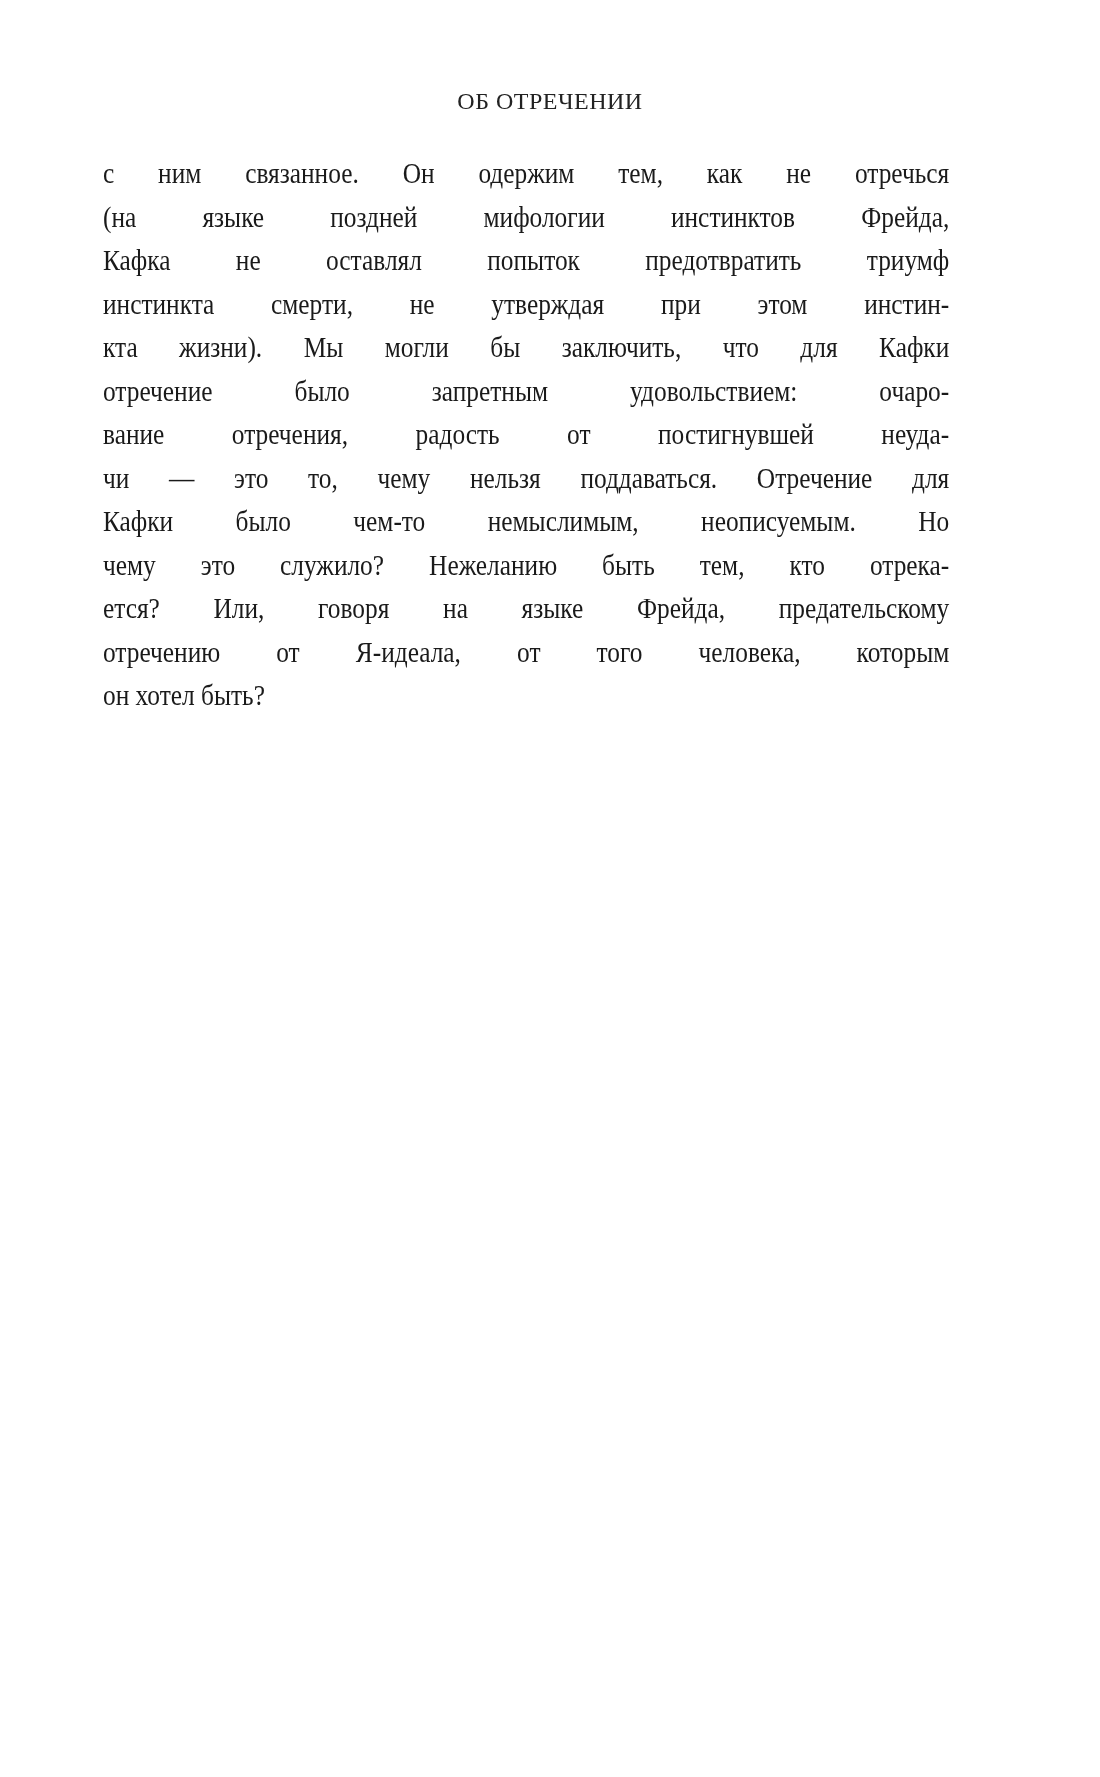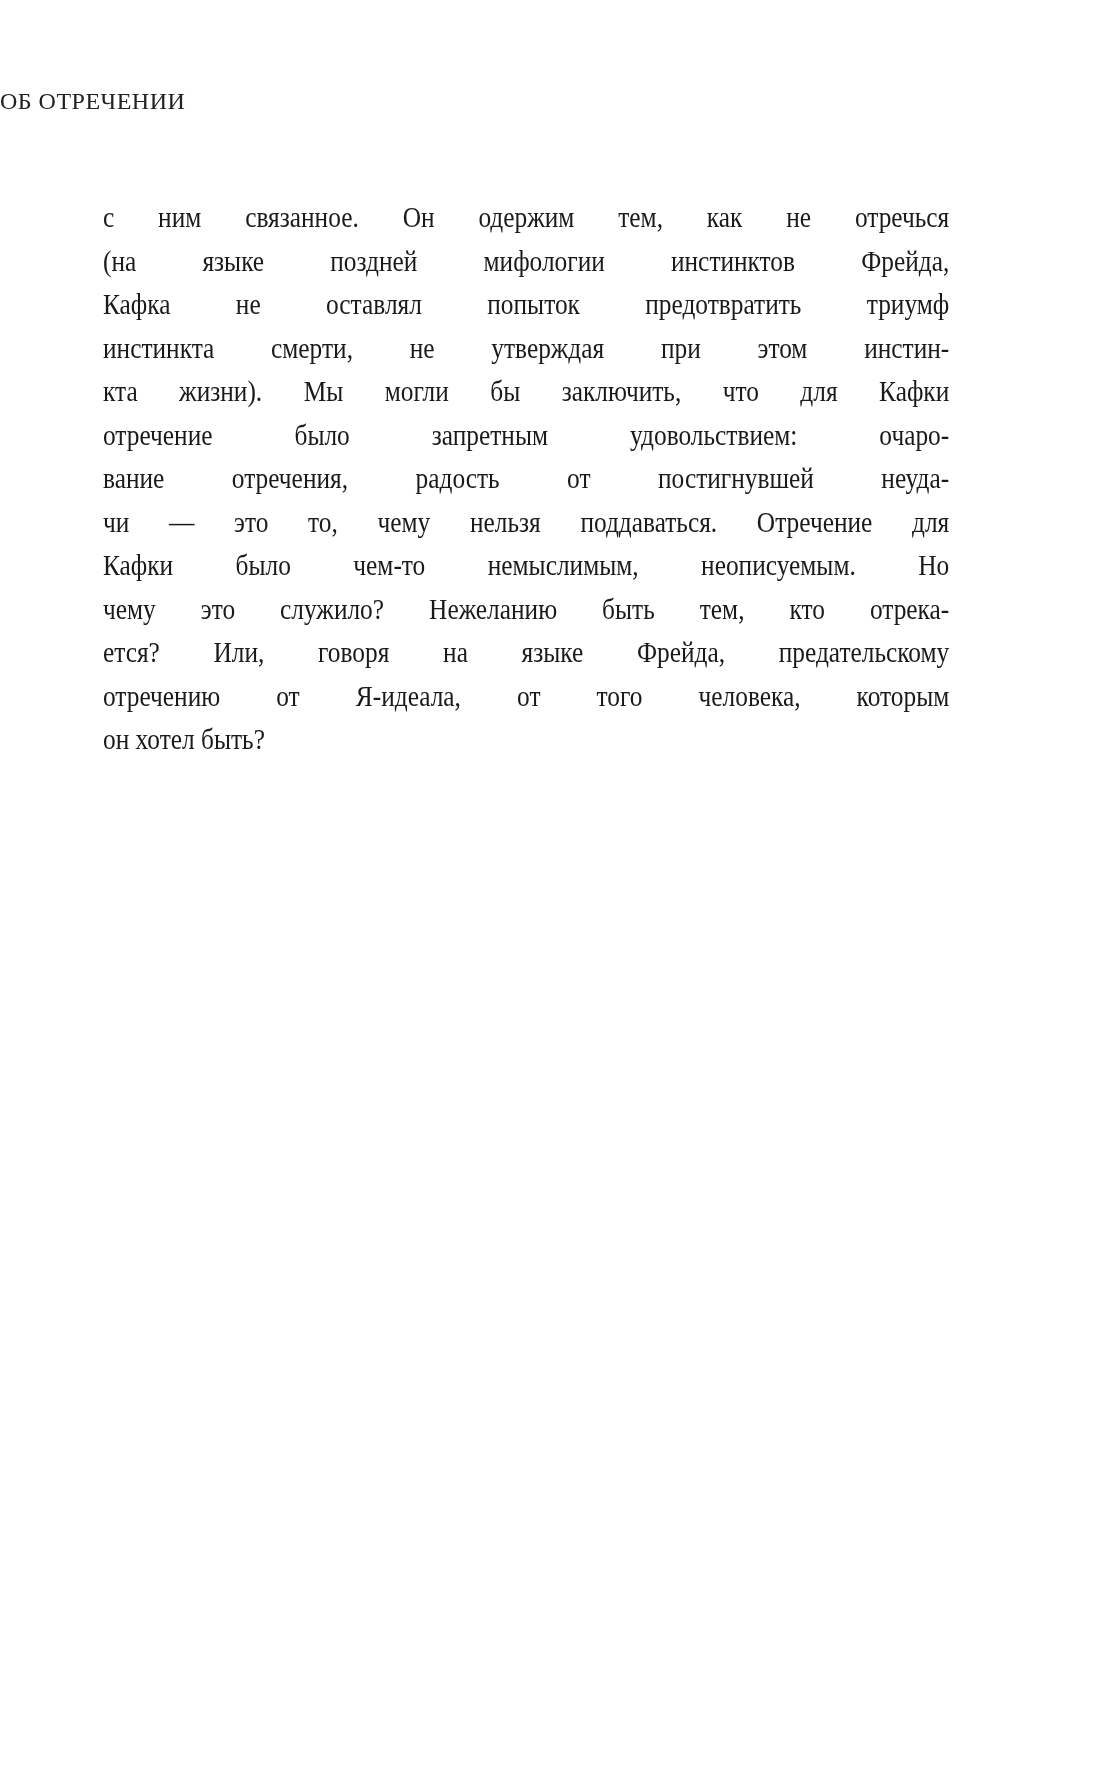--- a/index.html
+++ b/index.html
@@ -13,33 +13,32 @@
       position: relative;
       overflow: hidden;
       font-family: "Liberation Serif", "DejaVu Serif", serif;
       color: #1a1a1a;
     }
     .running-header {
       position: absolute;
       top: 88px;
       left: 0;
       width: 1100px;
-      text-align: left;
+      text-align: center;
       font-family: "Liberation Serif", "DejaVu Serif", serif;
       font-size: 24px;
       letter-spacing: 0.5px;
       color: #222222;
       font-weight: normal;
     }
     .body-text {
       position: absolute;
       top: 152px;
       left: 103px;
       width: 846px;
-      margin-top: 44px;
     }
     .line {
       display: block;
       height: 43.5px;
       line-height: 43.5px;
       font-size: 29.5px;
       white-space: nowrap;
       text-align: justify;
       text-align-last: justify;
       transform-origin: left center;

